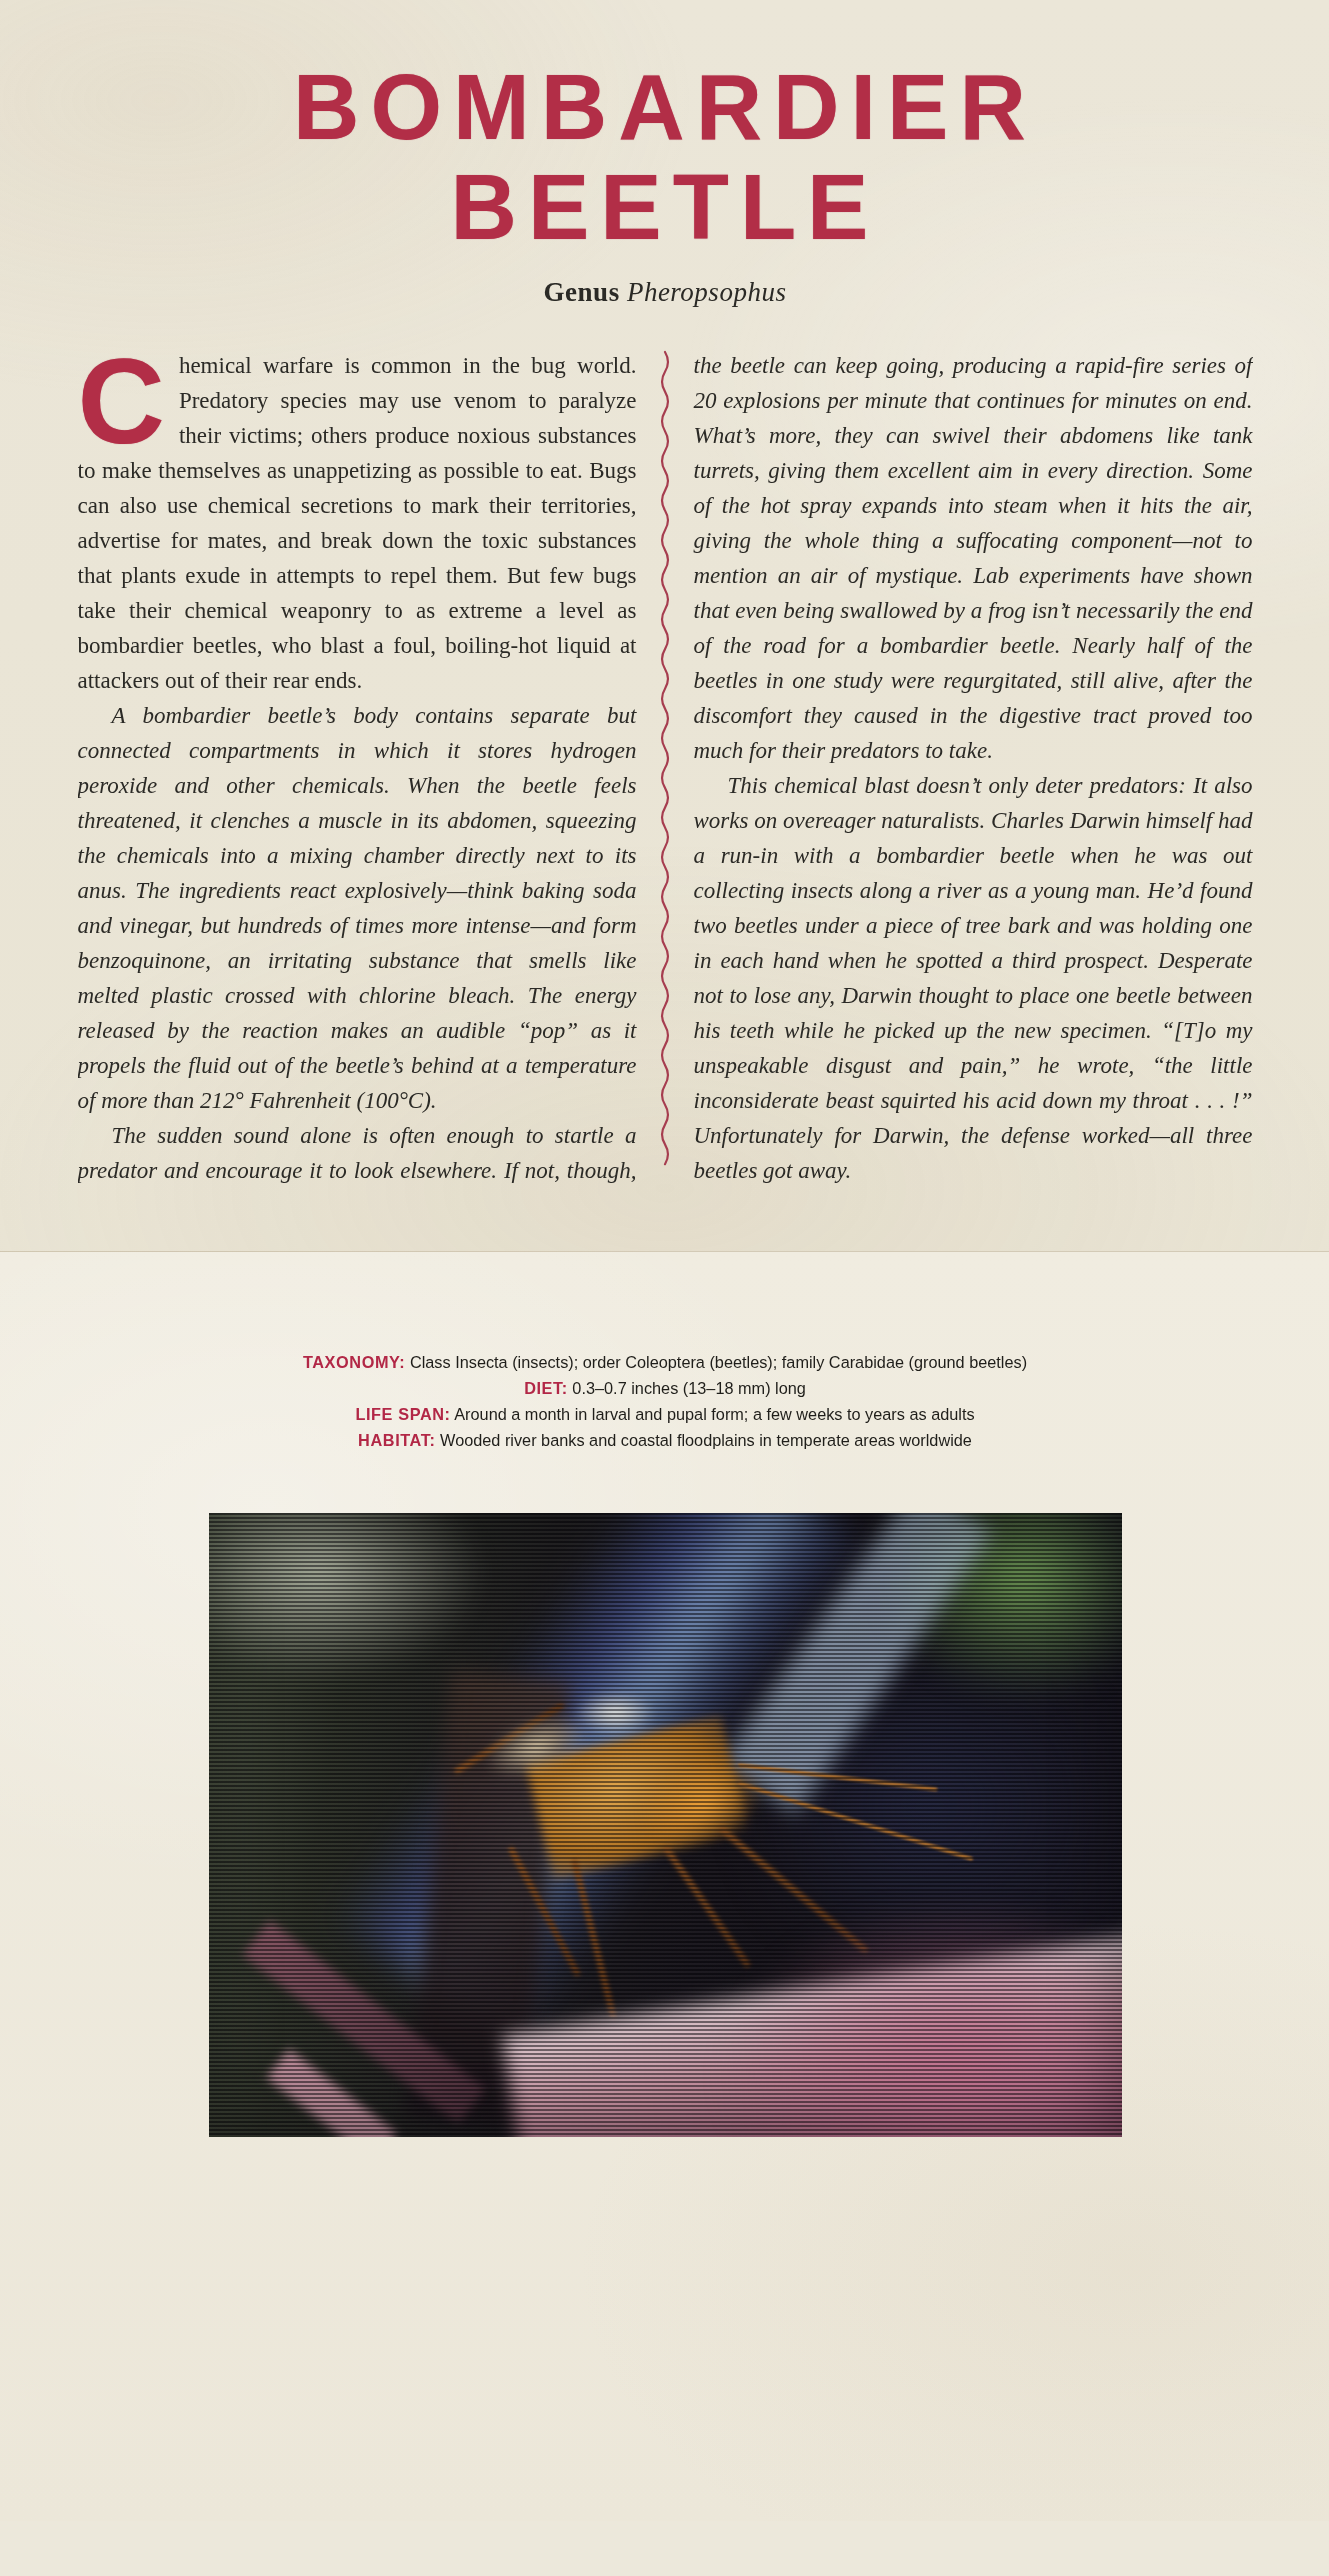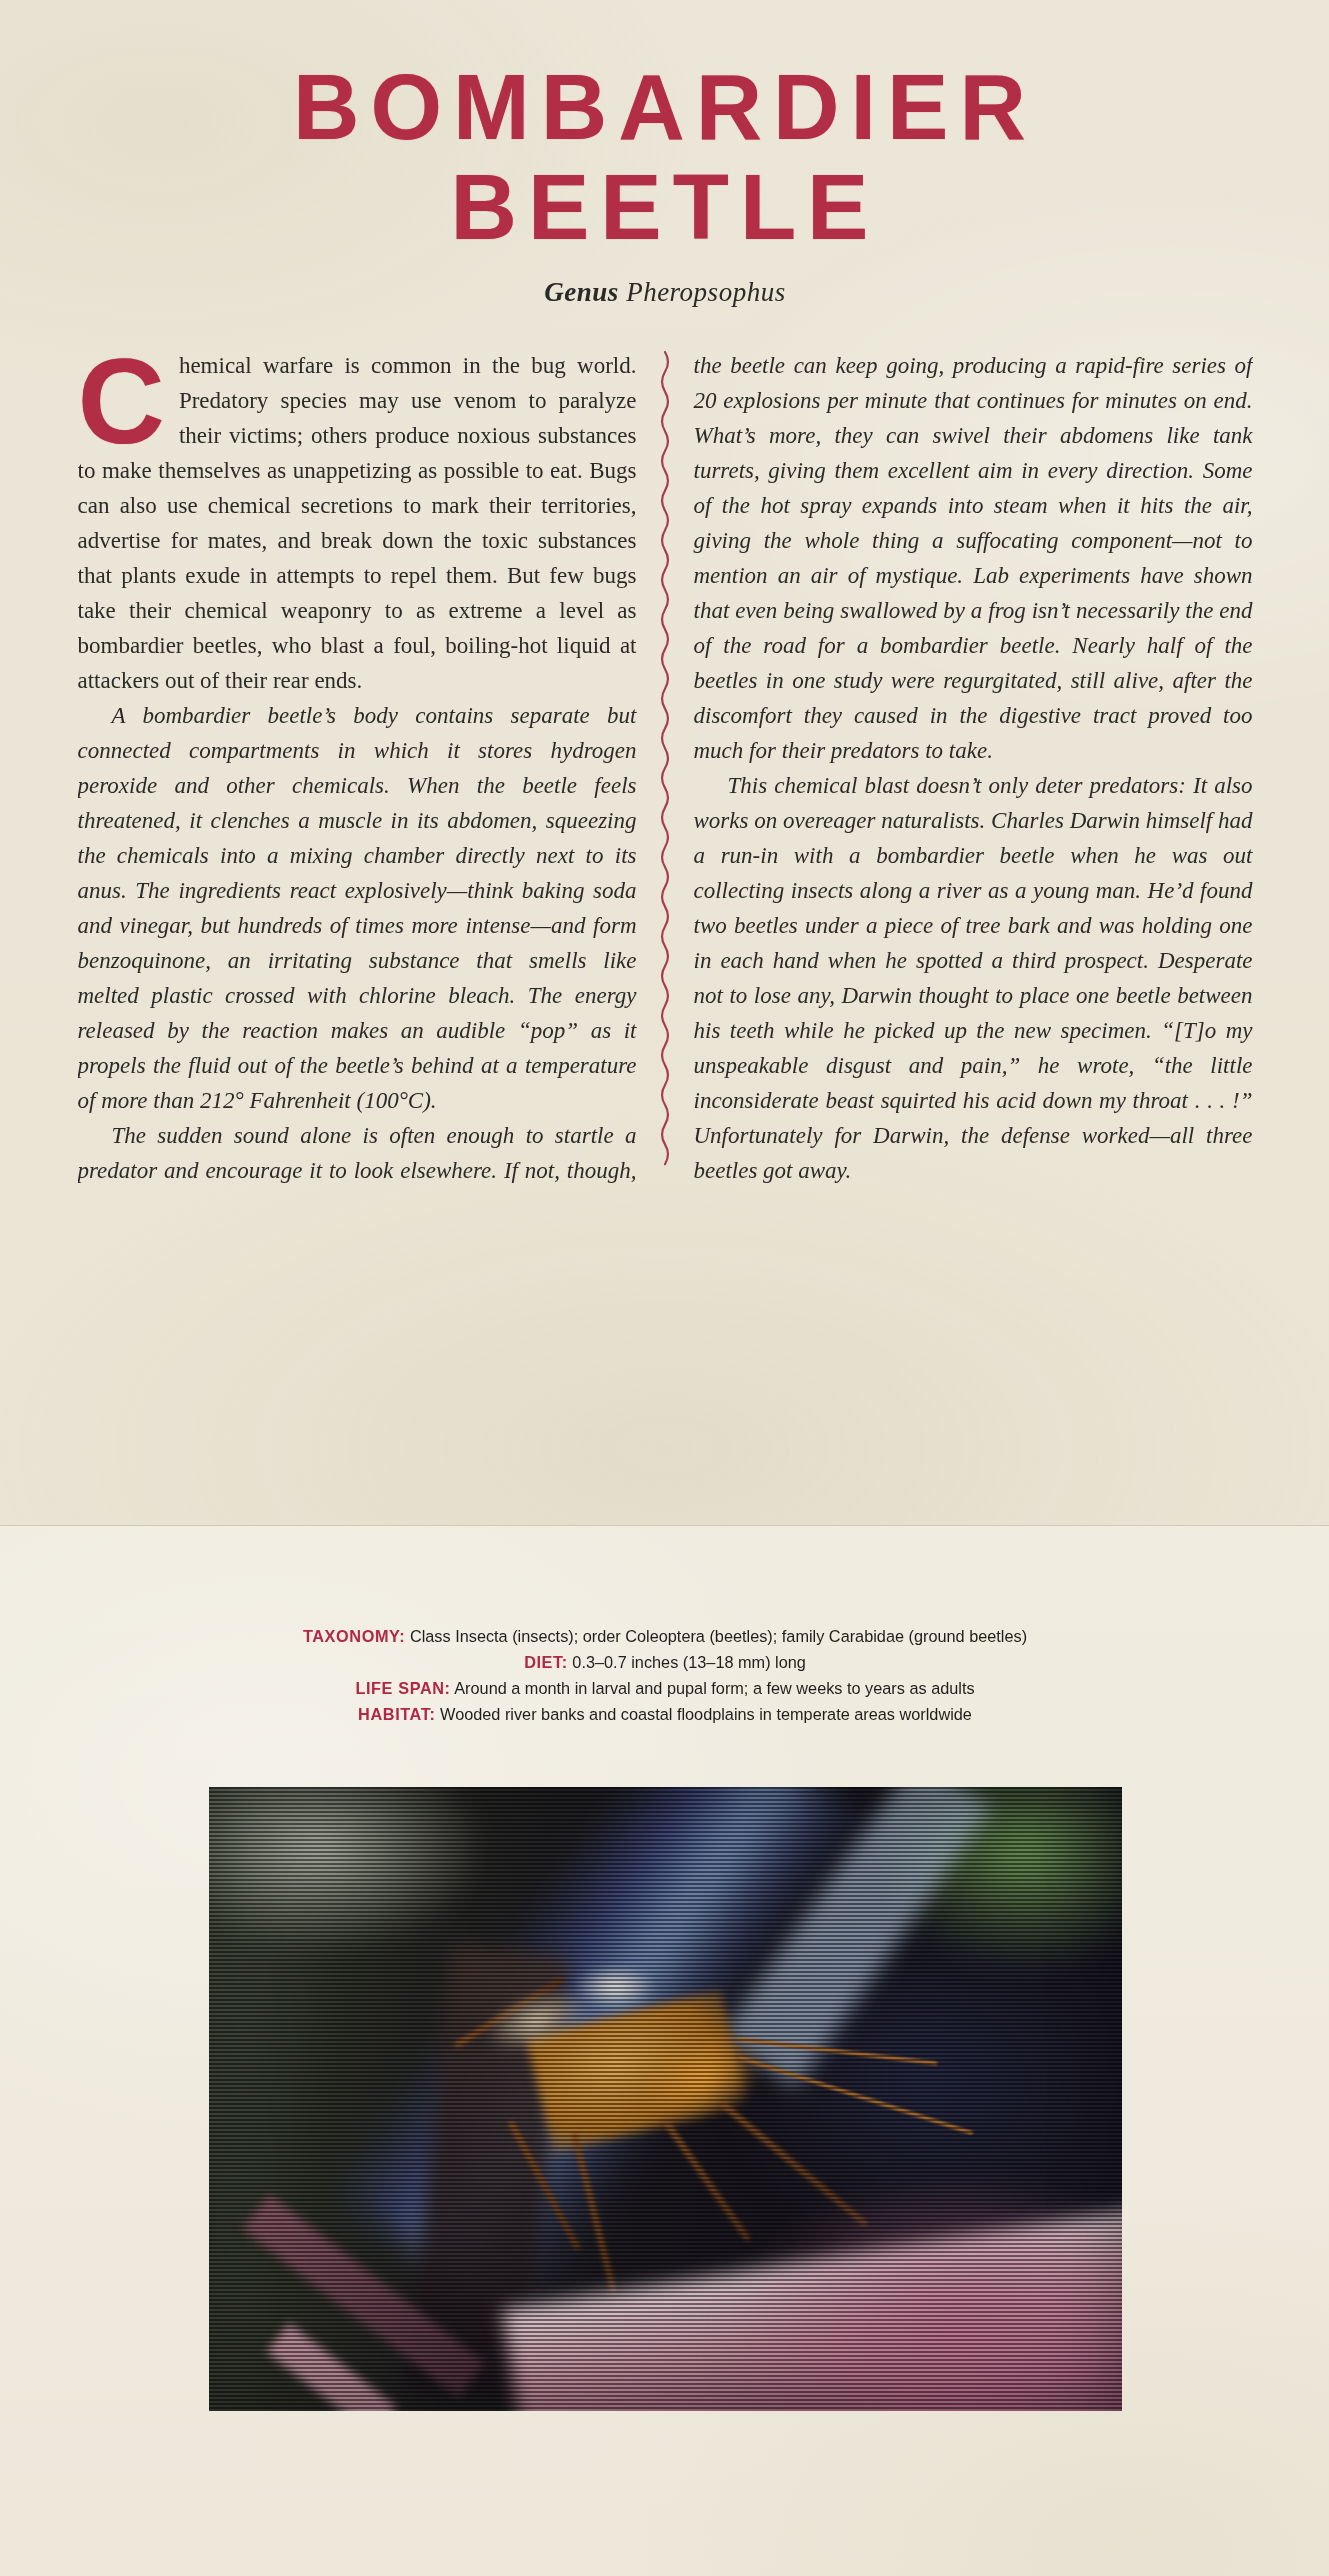--- a/index.html
+++ b/index.html
@@ -8,21 +8,21 @@
     font-family:"Liberation Serif", serif;
     background:#e7e2d3;
   }
   .sheet {
     position:relative; width:1330px; height:2576px;
     background:#ece8db;
   }
   
   .page { position:relative; width:100%; }
   .page-top {
-    height:1526px;
+    height:1252px;
     background:
       radial-gradient(892px 495px at 12% 8%, rgba(205,190,160,0.18), rgba(205,190,160,0) 60%),
       radial-gradient(694px 396px at 88% 30%, rgba(255,255,255,0.25), rgba(255,255,255,0) 70%),
       radial-gradient(991px 495px at 50% 95%, rgba(190,172,140,0.14), rgba(190,172,140,0) 70%),
       linear-gradient(#ebe6d8, #e9e4d4);
     border-bottom:1px solid rgba(150,130,95,0.28);
     box-shadow:0 3px 8px rgba(140,120,90,0.12);
   }
   .page-bottom {
     height:1269px;
@@ -40,21 +40,21 @@
     font-size:92px;
     line-height:100px;
     letter-spacing:11px;
     color:#b22e47;
     text-shadow:0 0 1px rgba(178,46,71,0.6);
   }
   .genus {
     text-align:center; margin-top:20px;
     font-size:27px; color:#2b2a26; letter-spacing:0.5px;
   }
-  .genus b { font-weight:bold;font-style:italic; }
+  .genus b { font-weight:bold; }
   .genus i { font-style:italic;margin-top:40px; }
   
   .article-wrap {
     position:relative;
     width:1175px; margin:40px auto 0;
   }
   .columns {
     column-count:2; column-gap:57px; column-fill:auto;
     height:844px; overflow:hidden;
     font-size:23px; line-height:35px;

